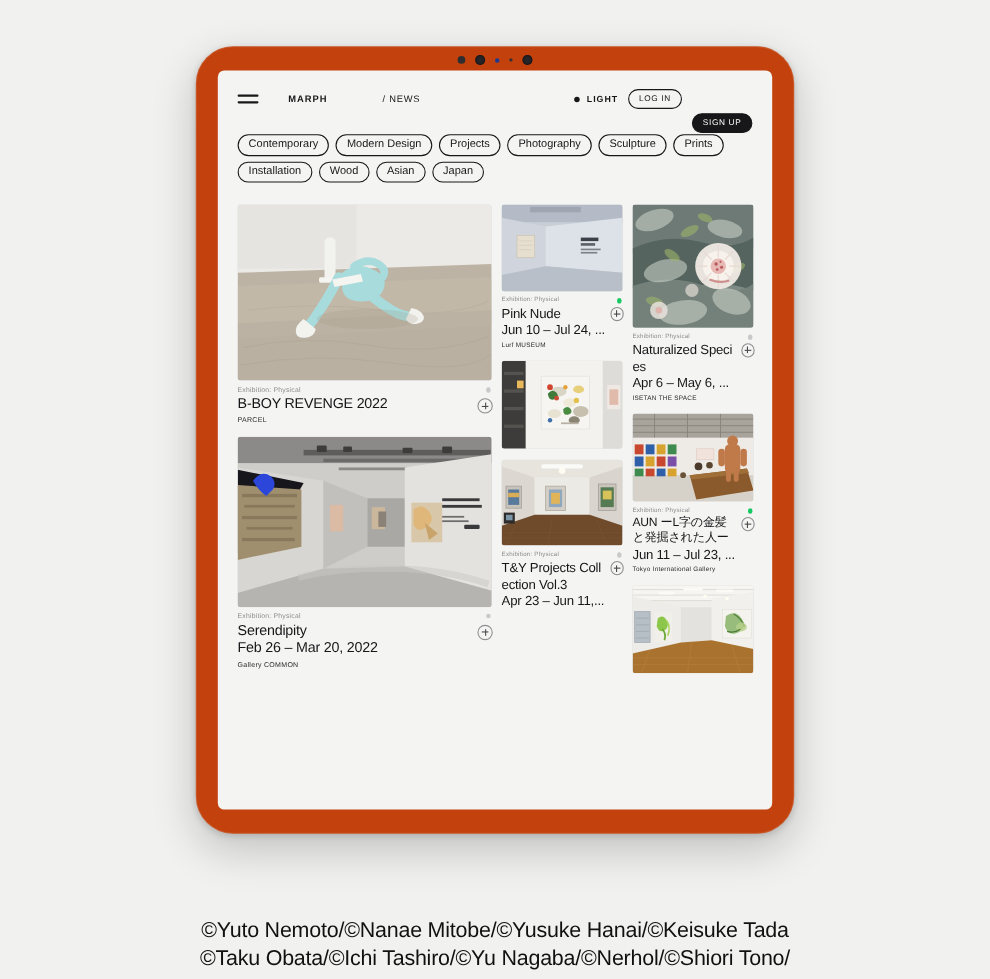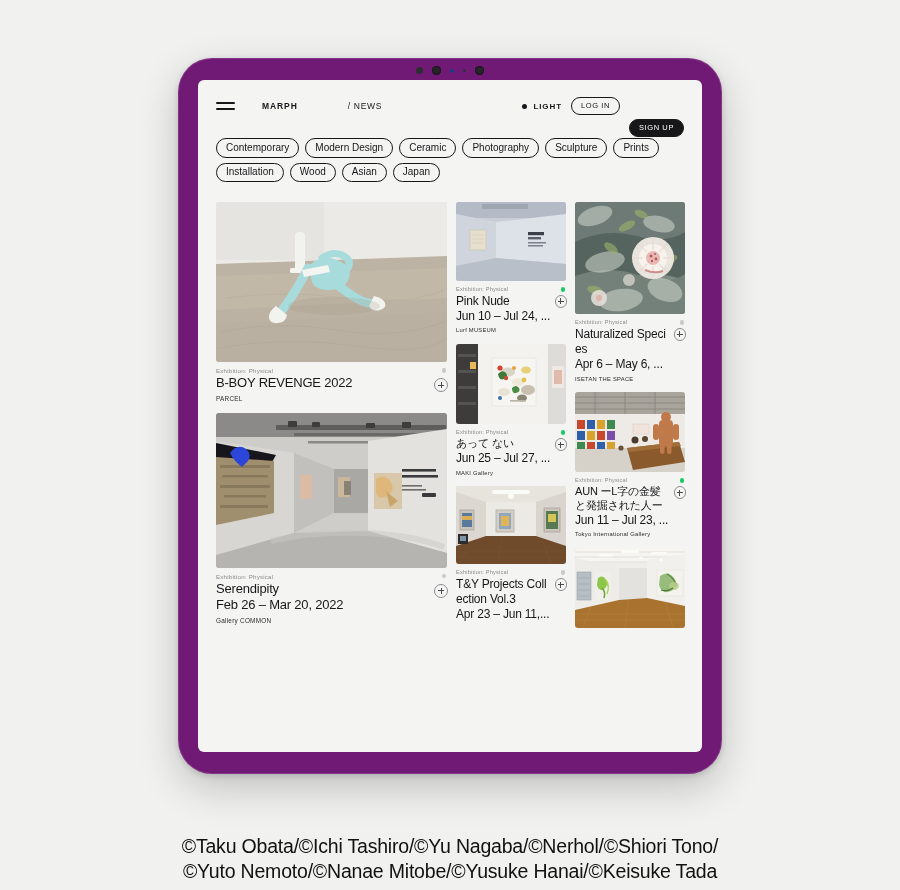--- a/index.html
+++ b/index.html
@@ -7,23 +7,23 @@
     width: 900px; height: 890px;
     background: #f0f0ee;
     font-family: "Liberation Sans", sans-serif;
     overflow: hidden;
   }
 
   #stage { position: relative; width: 900px; height: 890px; background: #f1f1ef; }
 
   
   .device {
-    position: absolute; left: 178px; top: 58px;
+    position: absolute; left: 178px; top: 42px;
     width: 544px; height: 716px;
-    background: #701a75;
+    background: #c2410c;
     border-radius: 34px;
     box-shadow: 0 14px 40px rgba(0,0,0,0.20), 0 2px 6px rgba(0,0,0,0.14);
   }
   .device-hilite {
     position: absolute; inset: 0;
     border-radius: 34px;
     border: 1px solid rgba(255,255,255,0.13);
     pointer-events: none;
   }
   .sensor-row {
@@ -182,21 +182,21 @@
             <span class="theme-label">LIGHT</span>
           </div>
           <button class="pill-btn">LOG IN</button>
           <button class="pill-btn solid">SIGN UP</button>
         </div>
       </div>
 
       <div class="tags">
         <button class="tag">Contemporary</button>
         <button class="tag">Modern Design</button>
-        <button class="tag">Ceramic</button>
+        <button class="tag">Projects</button>
         <button class="tag">Photography</button>
         <button class="tag">Sculpture</button>
         <button class="tag">Prints</button>
         <button class="tag">Installation</button>
         <button class="tag">Wood</button>
         <button class="tag">Asian</button>
         <button class="tag">Japan</button>
       </div>
 
       <div class="grid-wrap">
@@ -366,28 +366,20 @@
                     <path d="M42 30 q4 -5 8 -1 q3 4 -2 6 q-5 2 -6 -5 z" fill="#3f7a3a"></path>
                     <path d="M56 44 q4 -4 7 0 q2 4 -3 5 q-4 1 -4 -5 z" fill="#4a8c42"></path>
                     <circle cx="44" cy="24" r="2.6" fill="#d0462f"></circle>
                     <circle cx="50" cy="34" r="2.2" fill="#c94a33"></circle>
                     <circle cx="58" cy="24" r="2" fill="#e5a33a"></circle>
                     <circle cx="68" cy="36" r="2.4" fill="#e3c04a"></circle>
                     <circle cx="44" cy="54" r="2" fill="#3f6fa8"></circle>
                     <rect x="54" y="56" width="16" height="1.6" fill="#b8b2a2"></rect>
                   </g>
                 </svg>
-              </div>
-              <div class="meta">
-                <span class="status-dot live"></span>
-                <span class="plus-btn"></span>
-                <div class="meta-type">Exhibition: Physical</div>
-                <div class="meta-title jp">あって ない</div>
-                <div class="meta-date">Jun 25 – Jul 27, ...</div>
-                <div class="meta-venue">MAKI Gallery</div>
               </div>
             </div>
 
             <div class="card">
               <div class="thumb" style="height:78px">
                 <svg viewBox="0 0 110 78" preserveAspectRatio="none">
                   <rect width="110" height="78" fill="#ddd9d2"></rect>
                   <rect x="0" y="0" width="110" height="18" fill="#e7e4de"></rect>
                   <path d="M0 6 L30 16 L30 50 L0 60 Z" fill="#dcd8d1"></path>
                   <path d="M30 16 L80 16 L80 50 L30 50 Z" fill="#eceae5"></path>
@@ -602,17 +594,17 @@
 
           </div>
 
         </div>
       </div>
 
     </div>
   </div>
 
   <div class="credits">
+    <div>©Yuto Nemoto/©Nanae Mitobe/©Yusuke Hanai/©Keisuke Tada</div>
     <div>©Taku Obata/©Ichi Tashiro/©Yu Nagaba/©Nerhol/©Shiori Tono/</div>
-    <div>©Yuto Nemoto/©Nanae Mitobe/©Yusuke Hanai/©Keisuke Tada</div>
   </div>
 
 </div>
 
 </body></html>

